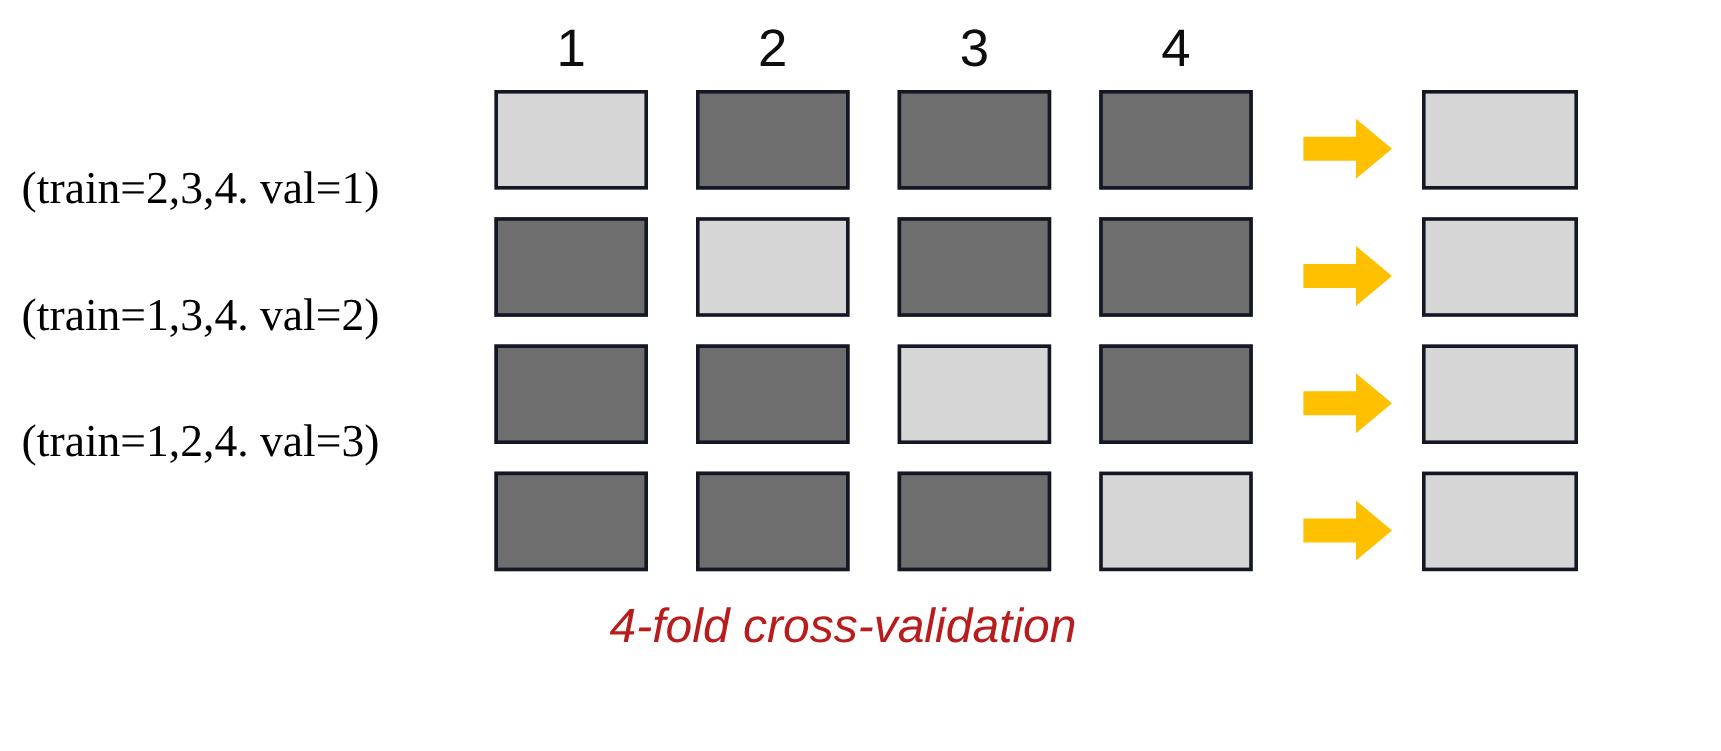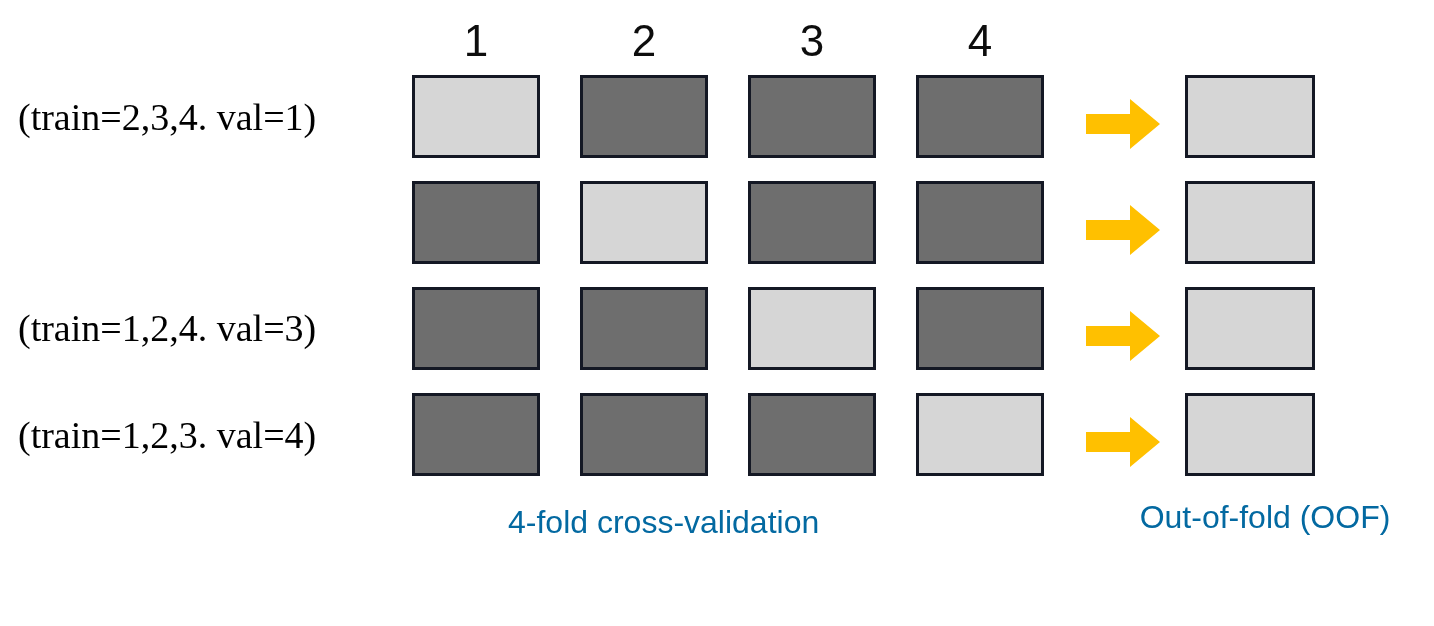--- a/index.html
+++ b/index.html
@@ -33,20 +33,21 @@
   .row-label {
     position: absolute;
     left: 18px;
     width: 384px;
     text-align: left;
     font-family: "Liberation Serif", serif;
     font-size: 38px;
     line-height: 44px;
     color: #000000;
     white-space: nowrap;
+    margin-top: 40px;
   }
 
   
   .cell {
     position: absolute;
     width: 128px;
     height: 83px;
     box-sizing: border-box;
     border: 3px solid #141824;
     background: #6e6e6e;
@@ -70,23 +71,24 @@
     position: absolute;
     width: 74px;
     height: 50px;
   }
   .arrow svg { display: block; width: 100%; height: 100%; }
 
   
   .caption {
     position: absolute;
     font-family: "Liberation Sans", sans-serif;
-    font-size: 32px;
+    font-style: italic;
+    font-size: 40px;
     line-height: 44px;
-    color: #0369a1;
+    color: #b91c1c;
     white-space: nowrap;
   }
   #cv-caption {
     left: 508px;
     top: 500px;
     text-align: left;
   }
   #oof-caption {
     left: 1100px;
     top: 495px;
@@ -111,20 +113,21 @@
   <div class="cell" style="left:580px; top:75px;"></div>
   <div class="cell" style="left:748px; top:75px;"></div>
   <div class="cell" style="left:916px; top:75px;"></div>
   <div class="arrow" style="left:1086px; top:99px;">
     <svg viewBox="0 0 74 50" preserveAspectRatio="none" aria-hidden="true">
       <polygon points="0,15 44,15 44,0 74,25 44,50 44,35 0,35" fill="#FFC000"></polygon>
     </svg>
   </div>
   <div class="oof-box" style="left:1185px; top:75px;"></div>
 
+  <div class="row-label" style="top:201px;">(train=1,3,4. val=2)</div>
   <div class="cell" style="left:412px; top:181px;"></div>
   <div class="cell val" style="left:580px; top:181px;"></div>
   <div class="cell" style="left:748px; top:181px;"></div>
   <div class="cell" style="left:916px; top:181px;"></div>
   <div class="arrow" style="left:1086px; top:205px;">
     <svg viewBox="0 0 74 50" preserveAspectRatio="none" aria-hidden="true">
       <polygon points="0,15 44,15 44,0 74,25 44,50 44,35 0,35" fill="#FFC000"></polygon>
     </svg>
   </div>
   <div class="oof-box" style="left:1185px; top:181px;"></div>
@@ -134,31 +137,29 @@
   <div class="cell" style="left:580px; top:287px;"></div>
   <div class="cell val" style="left:748px; top:287px;"></div>
   <div class="cell" style="left:916px; top:287px;"></div>
   <div class="arrow" style="left:1086px; top:311px;">
     <svg viewBox="0 0 74 50" preserveAspectRatio="none" aria-hidden="true">
       <polygon points="0,15 44,15 44,0 74,25 44,50 44,35 0,35" fill="#FFC000"></polygon>
     </svg>
   </div>
   <div class="oof-box" style="left:1185px; top:287px;"></div>
 
-  <div class="row-label" style="top:413px;">(train=1,2,3. val=4)</div>
   <div class="cell" style="left:412px; top:393px;"></div>
   <div class="cell" style="left:580px; top:393px;"></div>
   <div class="cell" style="left:748px; top:393px;"></div>
   <div class="cell val" style="left:916px; top:393px;"></div>
   <div class="arrow" style="left:1086px; top:417px;">
     <svg viewBox="0 0 74 50" preserveAspectRatio="none" aria-hidden="true">
       <polygon points="0,15 44,15 44,0 74,25 44,50 44,35 0,35" fill="#FFC000"></polygon>
     </svg>
   </div>
   <div class="oof-box" style="left:1185px; top:393px;"></div>
 
   <div class="caption" id="cv-caption">4-fold cross-validation</div>
 
   <div class="caption" id="oof-caption">
-    <span class="line">Out-of-fold (OOF)</span>
   </div>
 
 </div>
 
 </body></html>

